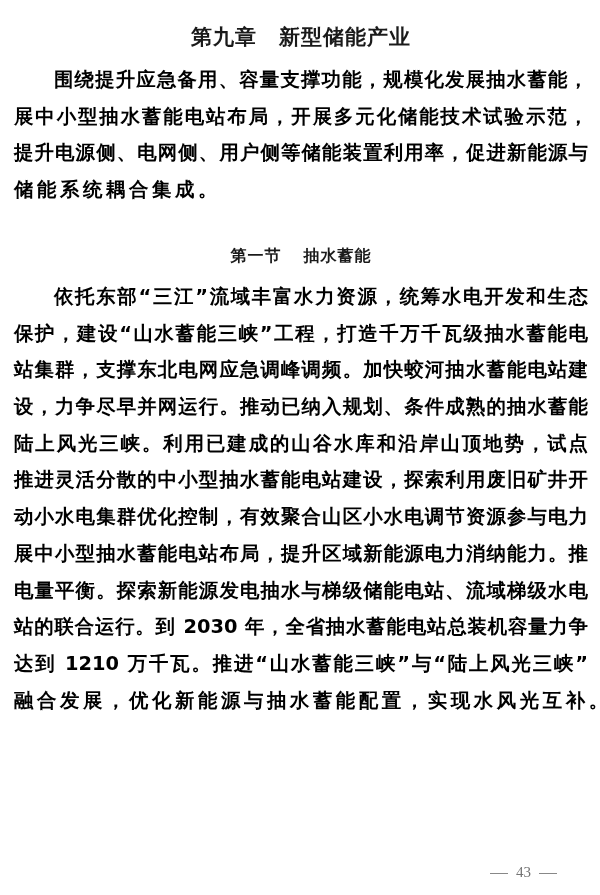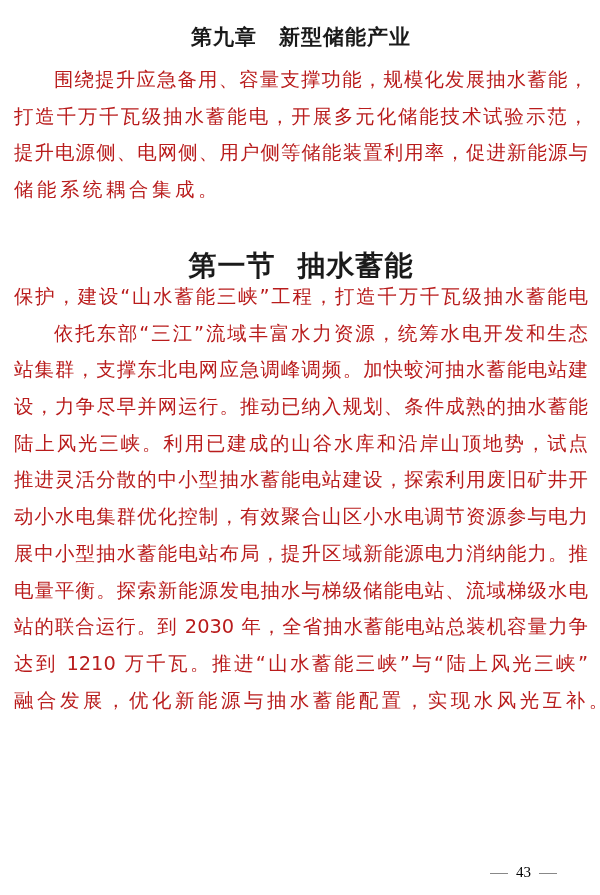--- a/index.html
+++ b/index.html
@@ -32,21 +32,21 @@
       letter-spacing: 1px;
       line-height: 30px;
       font-family: "DejaVu Serif", "Liberation Serif", serif;
     }
     .section-title {
       position: absolute;
       top: 228px;
       left: 0;
       width: 574px;
       text-align: center;
-      font-size: 28px;
+      font-size: 16px;
       font-weight: bold;
       letter-spacing: 1px;
       line-height: 30px;
       font-family: "DejaVu Sans", "Liberation Sans", sans-serif;
     }
     .title-gap { display: inline-block; width: 22px; }
     .para {
       position: absolute;
       left: 0;
       width: 574px;
@@ -54,36 +54,36 @@
     }
     .line {
       display: block;
       height: 36.7px;
       line-height: 36.7px;
       font-size: 19.4px;
       white-space: nowrap;
       text-align: justify;
       text-align-last: justify;
       font-family: "DejaVu Sans", "Liberation Sans", sans-serif;
-      font-weight: 400;
-      color: #b91c1c;
+      font-weight: 700;
+      color: #000000;
     }
     .line.last {
       text-align-last: left;
       letter-spacing: 3.6px;
     }
     .line.indent { padding-left: 40px; }
     #para-1 { top: 62px; }
     #para-2 { top: 279px; }
     .page-number {
       position: absolute;
       top: 864px;
       left: 482px;
       font-size: 15px;
-      color: #000000;
+      color: #737373;
       font-family: "Liberation Serif", "DejaVu Serif", serif;
       white-space: nowrap;
     }
     .page-number .dash {
       display: inline-block;
       width: 18px;
       height: 1px;
       background: #888;
       vertical-align: middle;
       margin: 0 8px;
@@ -93,32 +93,32 @@
 <body>
 
 <div class="page">
 
   <h1 class="chapter-title">
     <span>第九章</span><span class="title-gap"></span><span>新型储能产业</span>
   </h1>
 
   <p class="para" id="para-1">
     <span class="line indent">围绕提升应急备用、容量支撑功能，规模化发展抽水蓄能，</span>
-    <span class="line">打造千万千瓦级抽水蓄能电，开展多元化储能技术试验示范，</span>
+    <span class="line">展中小型抽水蓄能电站布局，开展多元化储能技术试验示范，</span>
     <span class="line">提升电源侧、电网侧、用户侧等储能装置利用率，促进新能源与</span>
     <span class="line last">储能系统耦合集成。</span>
   </p>
 
   <h2 class="section-title">
     <span>第一节</span><span class="title-gap"></span><span>抽水蓄能</span>
   </h2>
 
   <p class="para" id="para-2">
+    <span class="line indent">依托东部“三江”流域丰富水力资源，统筹水电开发和生态</span>
     <span class="line">保护，建设“山水蓄能三峡”工程，打造千万千瓦级抽水蓄能电</span>
-    <span class="line indent">依托东部“三江”流域丰富水力资源，统筹水电开发和生态</span>
     <span class="line">站集群，支撑东北电网应急调峰调频。加快蛟河抽水蓄能电站建</span>
     <span class="line">设，力争尽早并网运行。推动已纳入规划、条件成熟的抽水蓄能</span>
     <span class="line">陆上风光三峡。利用已建成的山谷水库和沿岸山顶地势，试点</span>
     <span class="line">推进灵活分散的中小型抽水蓄能电站建设，探索利用废旧矿井开</span>
     <span class="line">动小水电集群优化控制，有效聚合山区小水电调节资源参与电力</span>
     <span class="line">展中小型抽水蓄能电站布局，提升区域新能源电力消纳能力。推</span>
     <span class="line">电量平衡。探索新能源发电抽水与梯级储能电站、流域梯级水电</span>
     <span class="line">站的联合运行。到 2030 年，全省抽水蓄能电站总装机容量力争</span>
     <span class="line">达到 1210 万千瓦。推进“山水蓄能三峡”与“陆上风光三峡”</span>
     <span class="line last">融合发展，优化新能源与抽水蓄能配置，实现水风光互补。</span>

